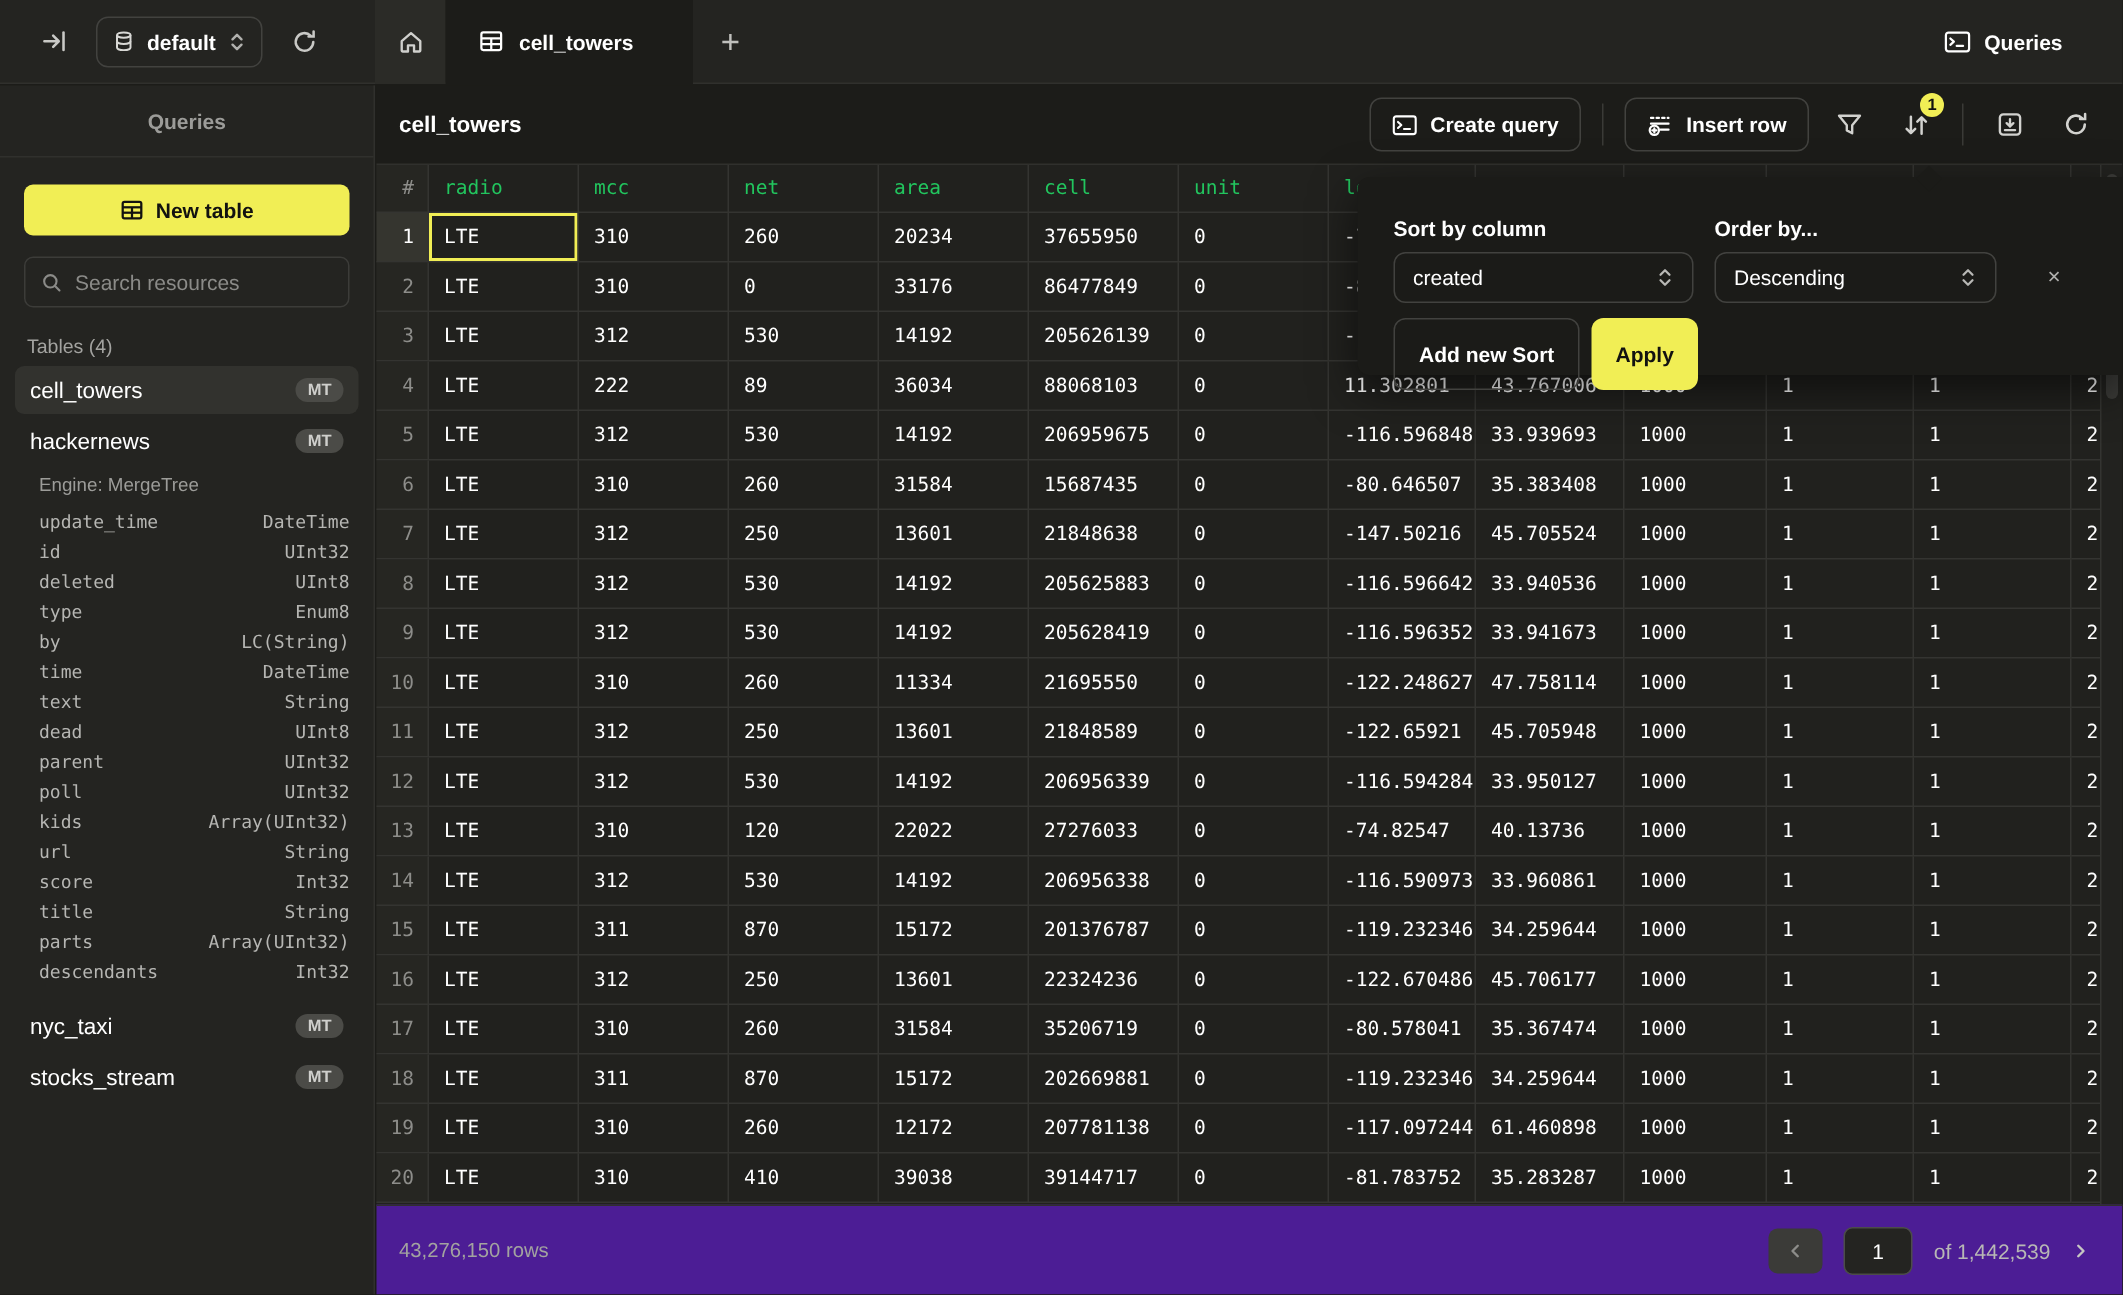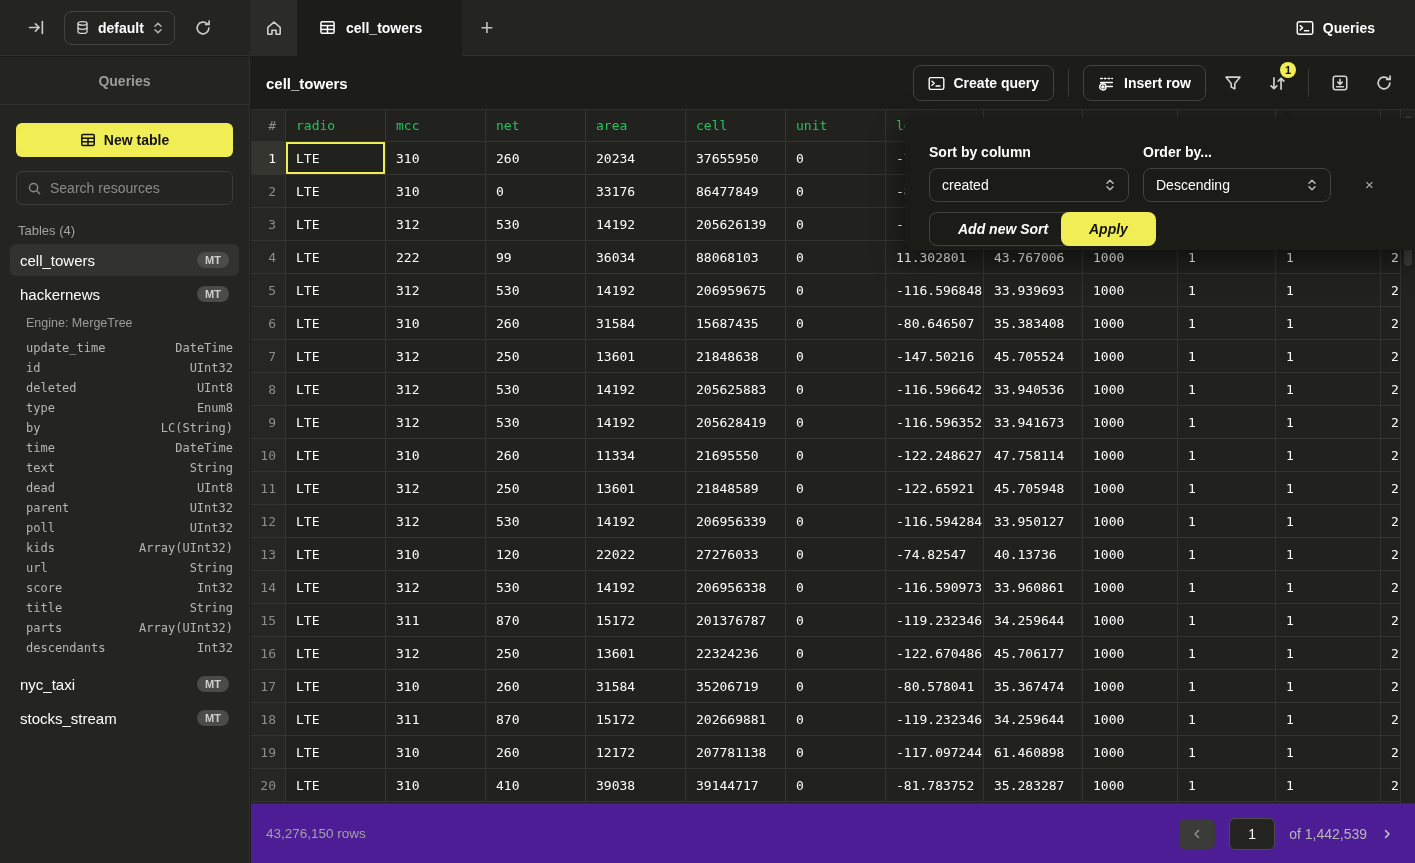--- a/index.html
+++ b/index.html
@@ -65,21 +65,21 @@
   .page-of { color:#b8b8b5; font-size:14px; }
   .page-next { color:#c6c6c3; cursor:pointer; display:flex; align-items:center; }
 
   
   .sort-popup { position:absolute; left:905px; top:118px; width:510px; height:132px; background:#1b1b18; border-radius:8px 0 0 8px; box-shadow:0 10px 30px rgba(0,0,0,.55); z-index:10; }
   .sort-caret { position:absolute; left:375px; top:-5px; width:12px; height:12px; background:#1b1b18; transform:rotate(45deg); }
   .sp-label { position:absolute; font-weight:bold; color:#fff; font-size:14px; }
   .sp-select { position:absolute; height:34px; border:1px solid #42423f; border-radius:8px; display:flex; align-items:center; justify-content:space-between; padding:0 12px; color:#fff; font-size:14px; cursor:pointer; }
   .sp-select svg { color:#b8b8b5; }
   .sp-close { position:absolute; left:460px; top:168px; color:#b0b0ad; font-size:15px; cursor:pointer; }
-  .sp-btn { position:absolute; height:34px; border:1px solid #42423f; border-radius:8px; display:flex; align-items:center; justify-content:center; padding:0 28px; color:#fff; font-weight:bold; font-size:14px; cursor:pointer;font-style:italic; }
+  .sp-btn { position:absolute; height:48px; border:1px solid #42423f; border-radius:8px; display:flex; align-items:center; justify-content:center; padding:0 16px; color:#fff; font-weight:bold; font-size:14px; cursor:pointer; }
   .sp-apply { background:#f1ee55; border:none; color:#121210; }
 
   svg { display:block; }
 </style>
 </head>
 <body>
 
 <div class="app">
 
   <div class="topbar">
@@ -374,21 +374,21 @@
         <div class="gcell">0</div>
         <div class="gcell">-1</div>
         <div class="gcell"></div>
         <div class="gcell"></div>
         <div class="gcell"></div>
         <div class="gcell"></div>
         <div class="gcell"></div>
         <div class="gcell num">4</div>
         <div class="gcell">LTE</div>
         <div class="gcell">222</div>
-        <div class="gcell">99</div>
+        <div class="gcell">89</div>
         <div class="gcell">36034</div>
         <div class="gcell">88068103</div>
         <div class="gcell">0</div>
         <div class="gcell">11.302801</div>
         <div class="gcell">43.767006</div>
         <div class="gcell">1000</div>
         <div class="gcell">1</div>
         <div class="gcell">1</div>
         <div class="gcell">2</div>
         <div class="gcell num">5</div>

